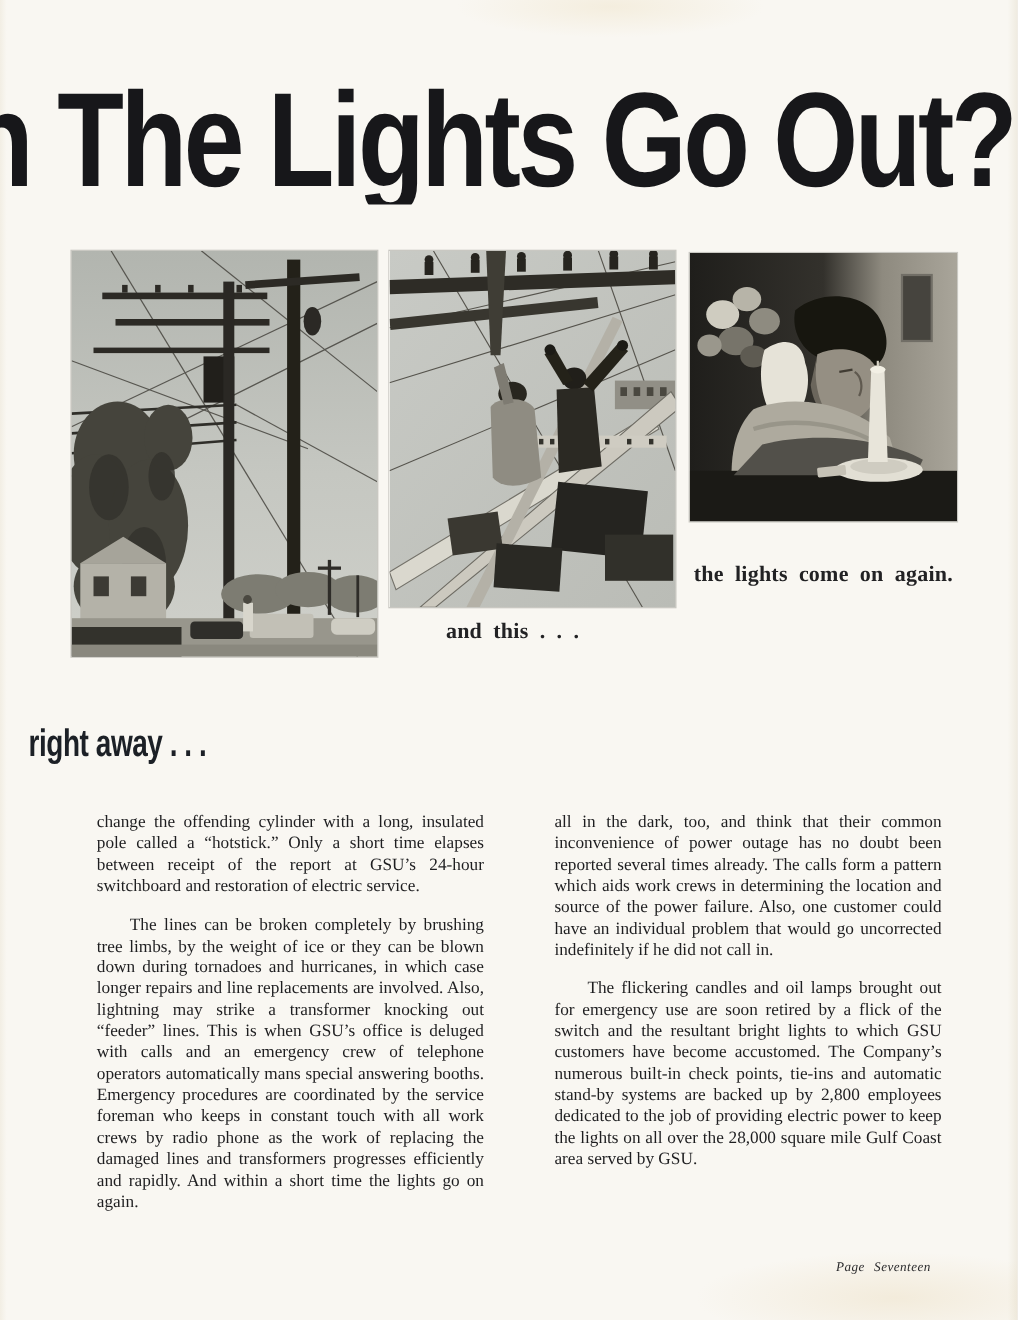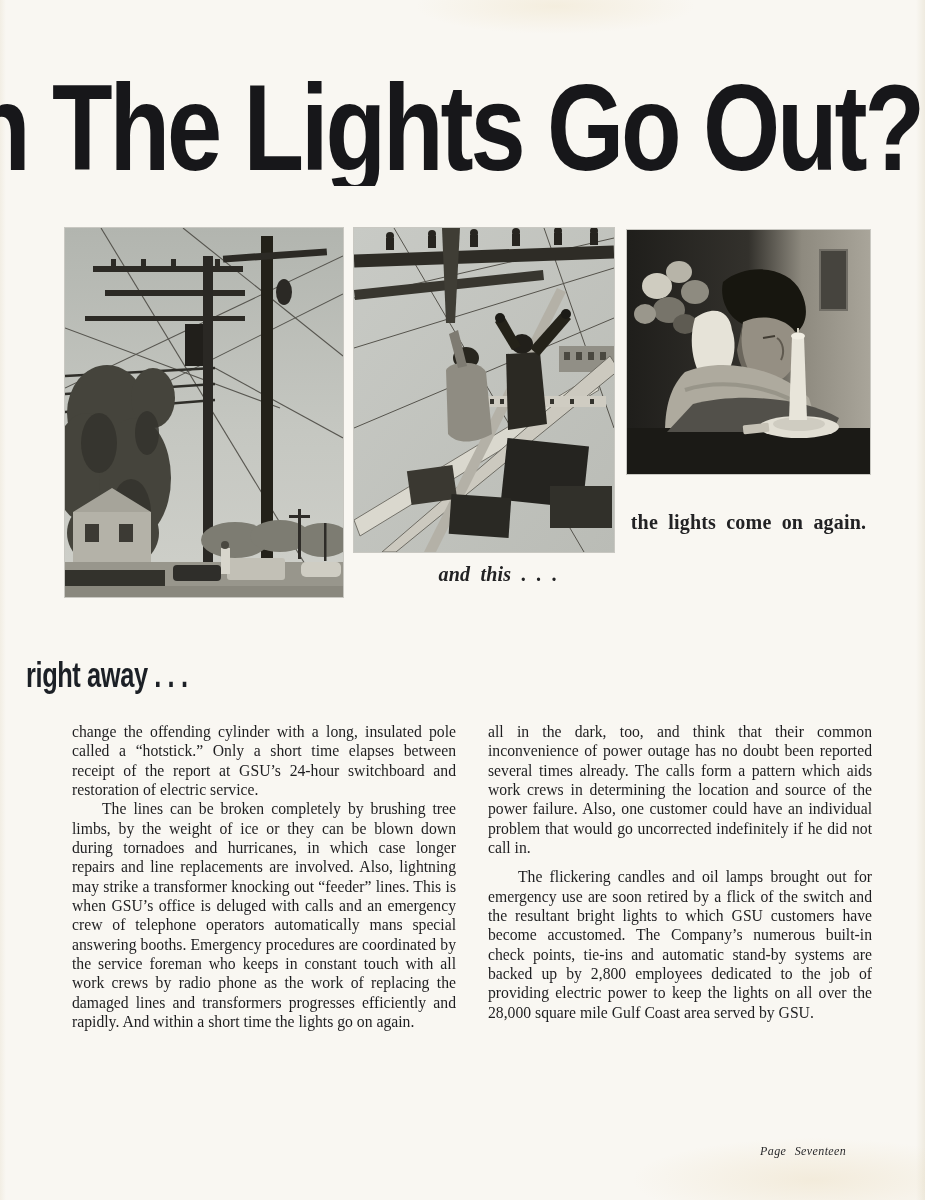--- a/index.html
+++ b/index.html
@@ -35,21 +35,21 @@
   .caption{
     position:absolute;
     font-weight:700;
     font-size:20px;
     letter-spacing:.2px;
     word-spacing:5px;
     color:#222224;
     text-align:center;
   }
   .caption-1{left:65px;top:612px;width:278px;}
-  .caption-2{left:368px;top:563px;width:260px;font-style:italic;}
+  .caption-2{left:336px;top:563px;width:260px;}
   .caption-3{left:627px;top:511px;width:243px;}
 
   
   .subheading{
     position:absolute;left:26px;top:656px;
     font-family:"Liberation Sans", sans-serif;
     font-weight:700;
     font-size:31px;
     letter-spacing:-.5px;
     color:#1c2026;
@@ -63,21 +63,21 @@
     position:absolute;left:72px;top:722px;width:800px;
     display:flex;gap:32px;
   }
   .col{
     width:384px;
     font-size:15.7px;
     line-height:19.35px;
     text-align:justify;
     color:#1e1e20;
   }
-  .col p{margin:0;}
+  .col p{margin:16px;}
   .col p.indent{text-indent:30px;}
   .col-right p + p{margin-top:10px;}
 
   .page-footer{
     position:absolute;left:760px;top:1144px;
     font-style:italic;
     font-size:12px;
     letter-spacing:.4px;
     word-spacing:5px;
     color:#2a2a2c;

